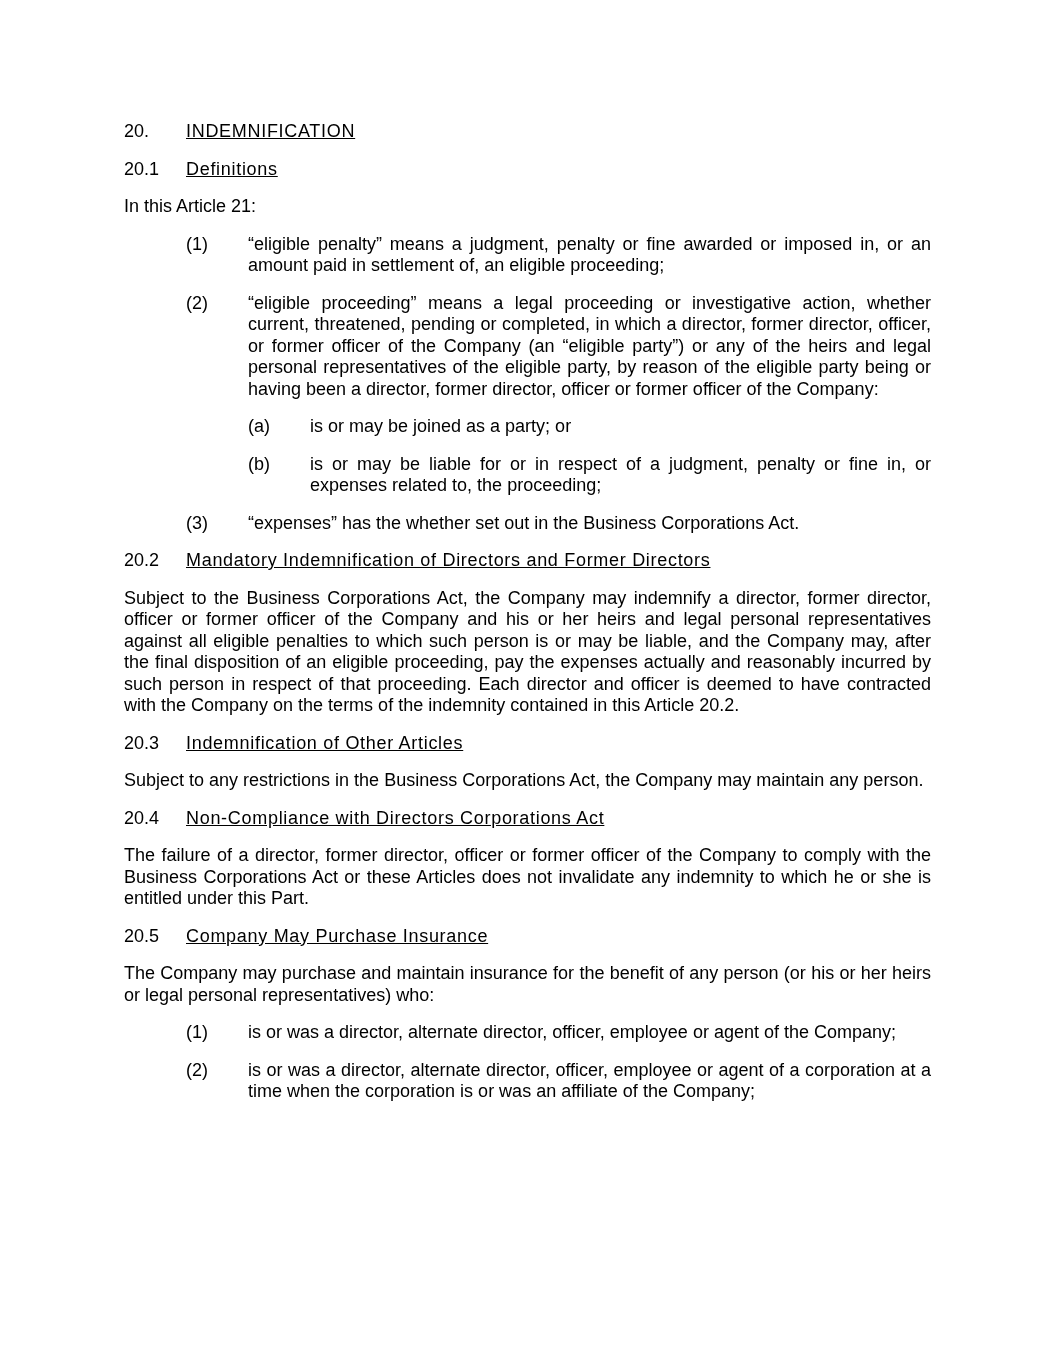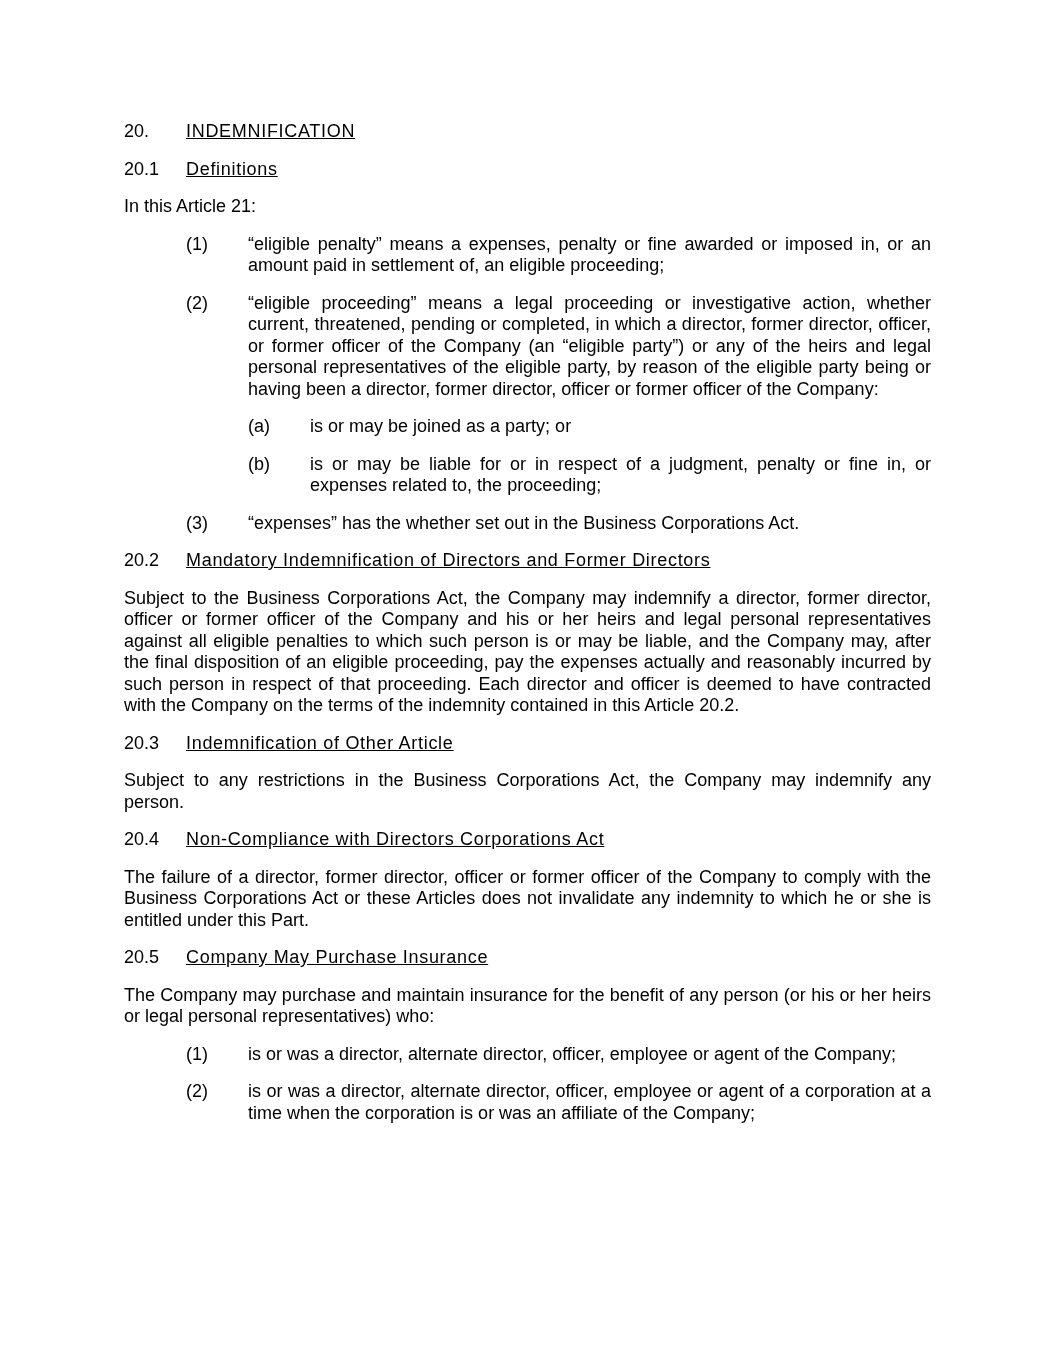--- a/index.html
+++ b/index.html
@@ -42,21 +42,21 @@
 
   <div class="block heading">
     <span class="num">20.1</span>
     <span class="title">Definitions</span>
   </div>
 
   <div class="block para">In this Article 21:</div>
 
   <div class="block li l1">
     <span class="marker">(1)</span>
-    <span class="txt">“eligible penalty” means a expenses, penalty or fine awarded or imposed in, or an amount paid in settlement of, an eligible proceeding;</span>
+    <span class="txt">“eligible penalty” means a judgment, penalty or fine awarded or imposed in, or an amount paid in settlement of, an eligible proceeding;</span>
   </div>
 
   <div class="block li l1">
     <span class="marker">(2)</span>
     <span class="txt">“eligible proceeding” means a legal proceeding or investigative action, whether current, threatened, pending or completed, in which a director, former director, officer, or former officer of the Company (an “eligible party”) or any of the heirs and legal personal representatives of the eligible party, by reason of the eligible party being or having been a director, former director, officer or former officer of the Company:</span>
   </div>
 
   <div class="block li l2">
     <span class="marker">(a)</span>
     <span class="txt">is or may be joined as a party; or</span>
@@ -74,24 +74,24 @@
 
   <div class="block heading">
     <span class="num">20.2</span>
     <span class="title">Mandatory Indemnification of Directors and Former Directors</span>
   </div>
 
   <div class="block para">Subject to the Business Corporations Act, the Company may indemnify a director, former director, officer or former officer of the Company and his or her heirs and legal personal representatives against all eligible penalties to which such person is or may be liable, and the Company may, after the final disposition of an eligible proceeding, pay the expenses actually and reasonably incurred by such person in respect of that proceeding. Each director and officer is deemed to have contracted with the Company on the terms of the indemnity contained in this Article 20.2.</div>
 
   <div class="block heading">
     <span class="num">20.3</span>
-    <span class="title">Indemnification of Other Article</span>
+    <span class="title">Indemnification of Other Articles</span>
   </div>
 
-  <div class="block para">Subject to any restrictions in the Business Corporations Act, the Company may indemnify any person.</div>
+  <div class="block para">Subject to any restrictions in the Business Corporations Act, the Company may maintain any person.</div>
 
   <div class="block heading">
     <span class="num">20.4</span>
     <span class="title">Non-Compliance with Directors Corporations Act</span>
   </div>
 
   <div class="block para">The failure of a director, former director, officer or former officer of the Company to comply with the Business Corporations Act or these Articles does not invalidate any indemnity to which he or she is entitled under this Part.</div>
 
   <div class="block heading">
     <span class="num">20.5</span>

